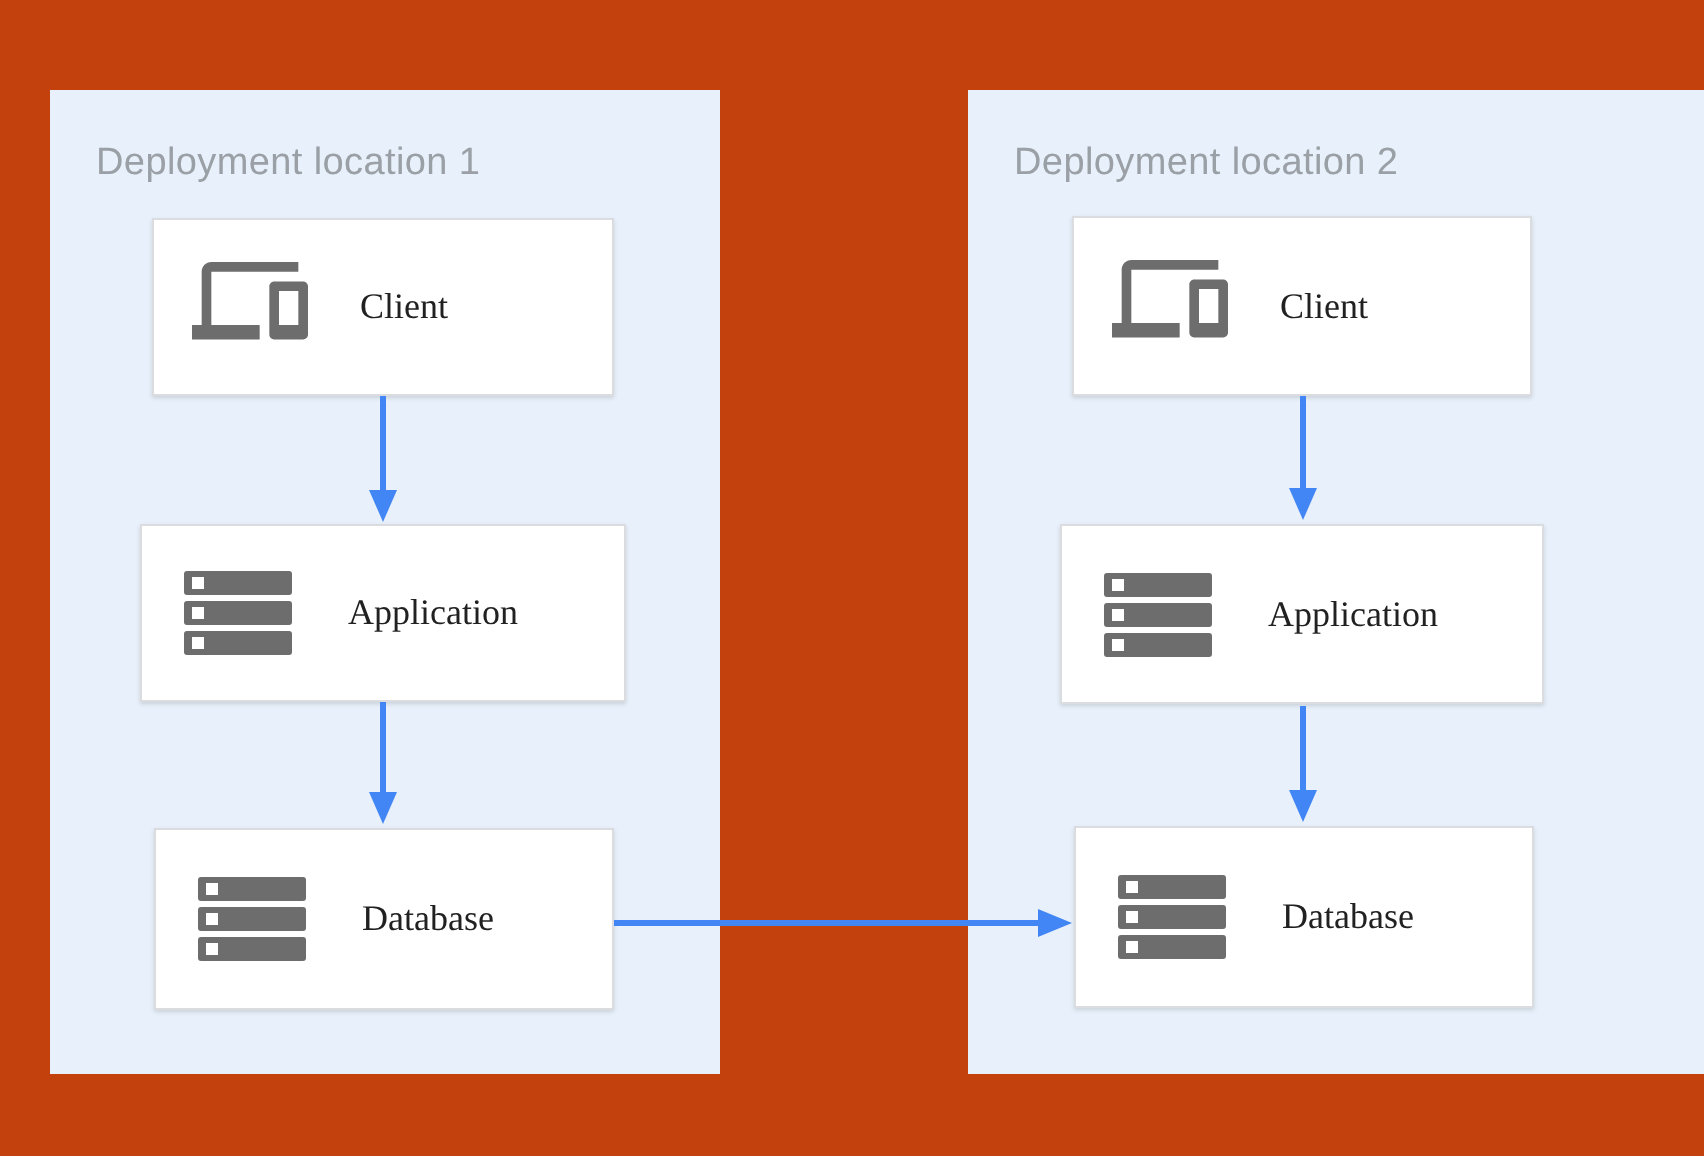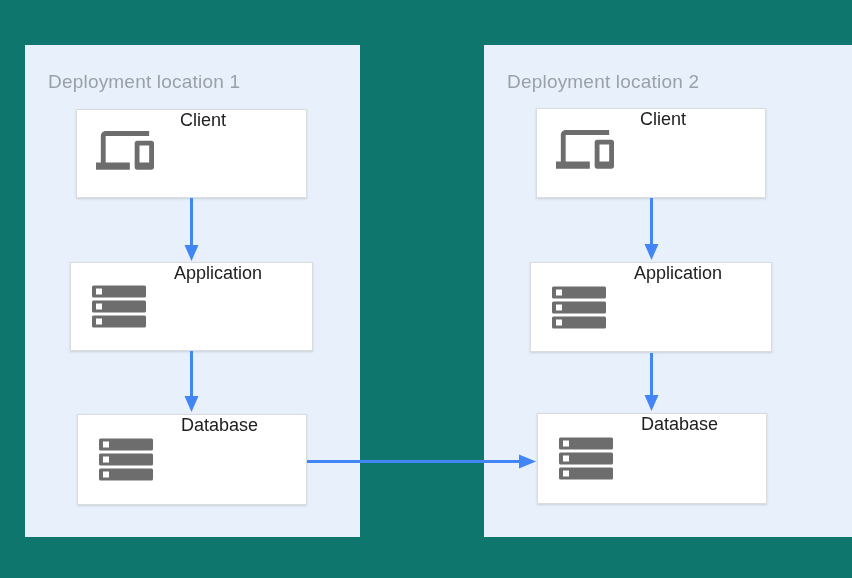--- a/index.html
+++ b/index.html
@@ -5,21 +5,21 @@
   html, body {
     margin: 0;
     padding: 0;
     background: #ffffff;
     font-family: "Liberation Sans", sans-serif;
   }
   .canvas {
     position: relative;
     width: 852px;
     height: 578px;
-    background: #0f766e;
+    background: #c2410c;
     overflow: hidden;
   }
   .panel {
     position: absolute;
     top: 45px;
     width: 335px;
     height: 492px;
     background: #e8f1fb;
   }
   .panel.p1 { left: 25px; }
@@ -33,20 +33,22 @@
     letter-spacing: 0.2px;
     white-space: nowrap;
   }
   .node {
     position: absolute;
     background: #ffffff;
     border: 1px solid #dadce0;
     box-shadow: 0 1px 2px rgba(60,64,67,0.18);
     box-sizing: border-box;
     display: flex;
+    align-items: center;
+    font-family: Liberation Serif, serif;
   }
   .node .icon-wrap {
     width: 58px;
     margin-left: 19px;
     display: flex;
     align-items: center;
     justify-content: center;
     flex: 0 0 auto;
   }
   .node .node-label {

